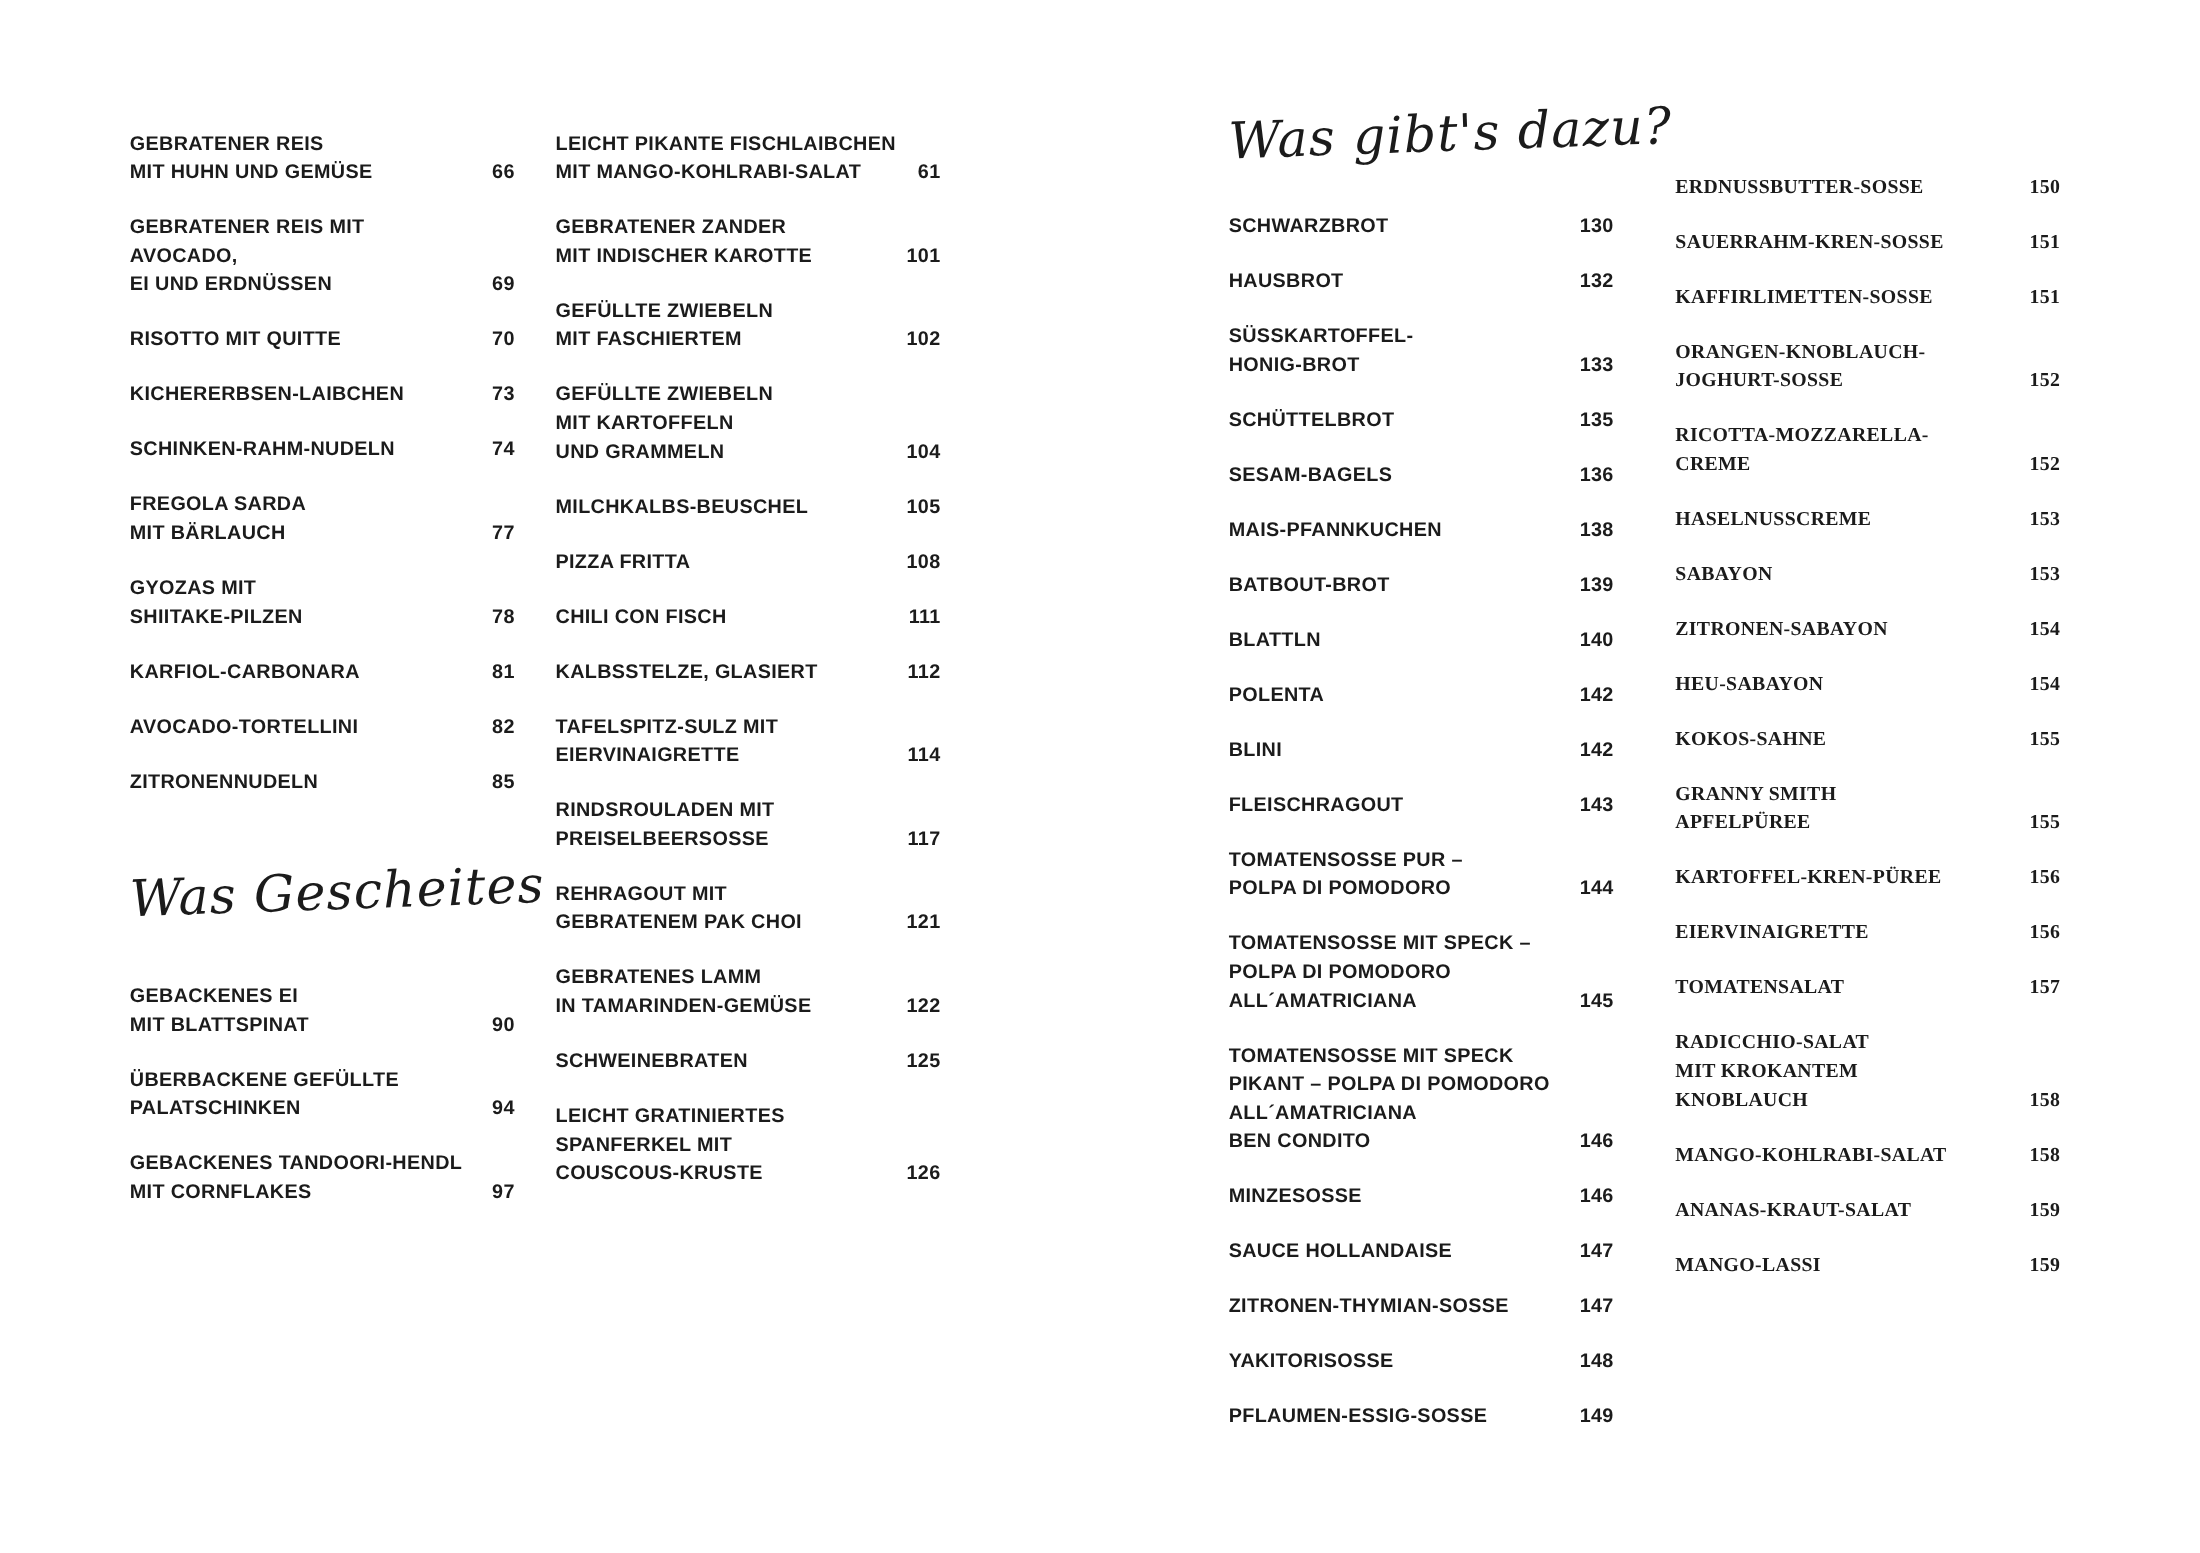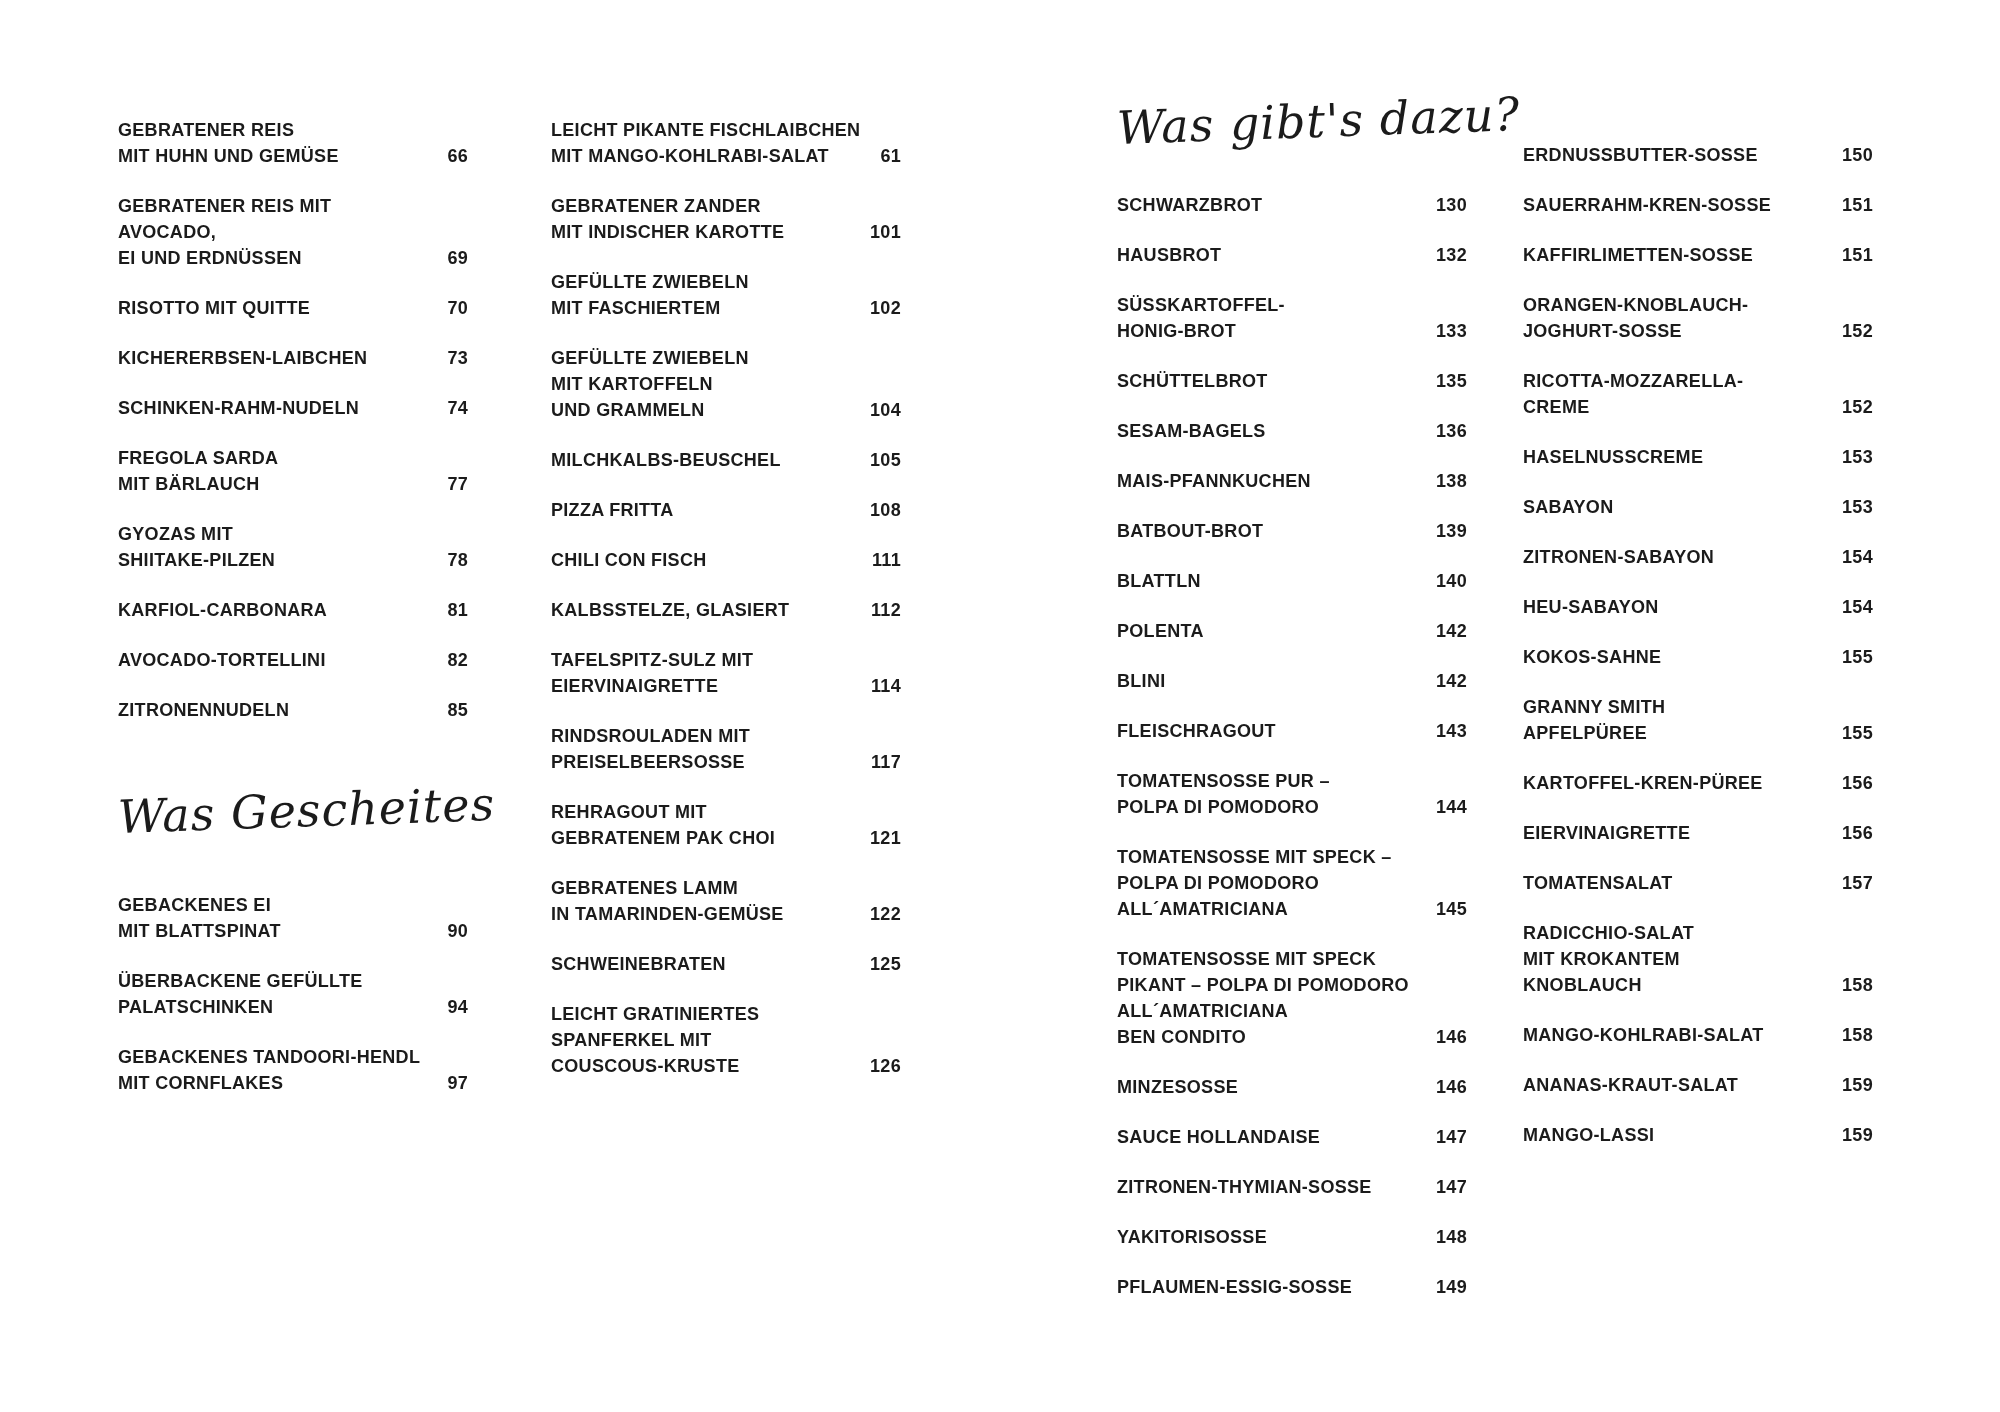--- a/index.html
+++ b/index.html
@@ -10,23 +10,23 @@
     overflow: hidden;
     font-family: "Liberation Sans", sans-serif;
   }
   .spread { position: relative; width: 1608px; height: 1412px; background: #ffffff; }
   .toc-col {
     position: absolute;
     width: 350px;
     color: #1b1b1b;
   }
   .col-0 { left: 118px; top: 117px; }
-  .col-1 { left: 551px; top: 117px; }
+  .col-1 { left: 505px; top: 117px; }
   .col-2 { left: 1117px; top: 96px; }
-  .col-3 { left: 1523px; top: 142px; }
+  .col-3 { left: 1523px; top: 156px; font-family: Liberation Serif, serif; }
   .item {
     margin-bottom: 24px;
     font-weight: 700;
     font-size: 18px;
     line-height: 26px;
     letter-spacing: 0.3px;
   }
   .line { white-space: nowrap; }
   .line.last {
     display: flex;

